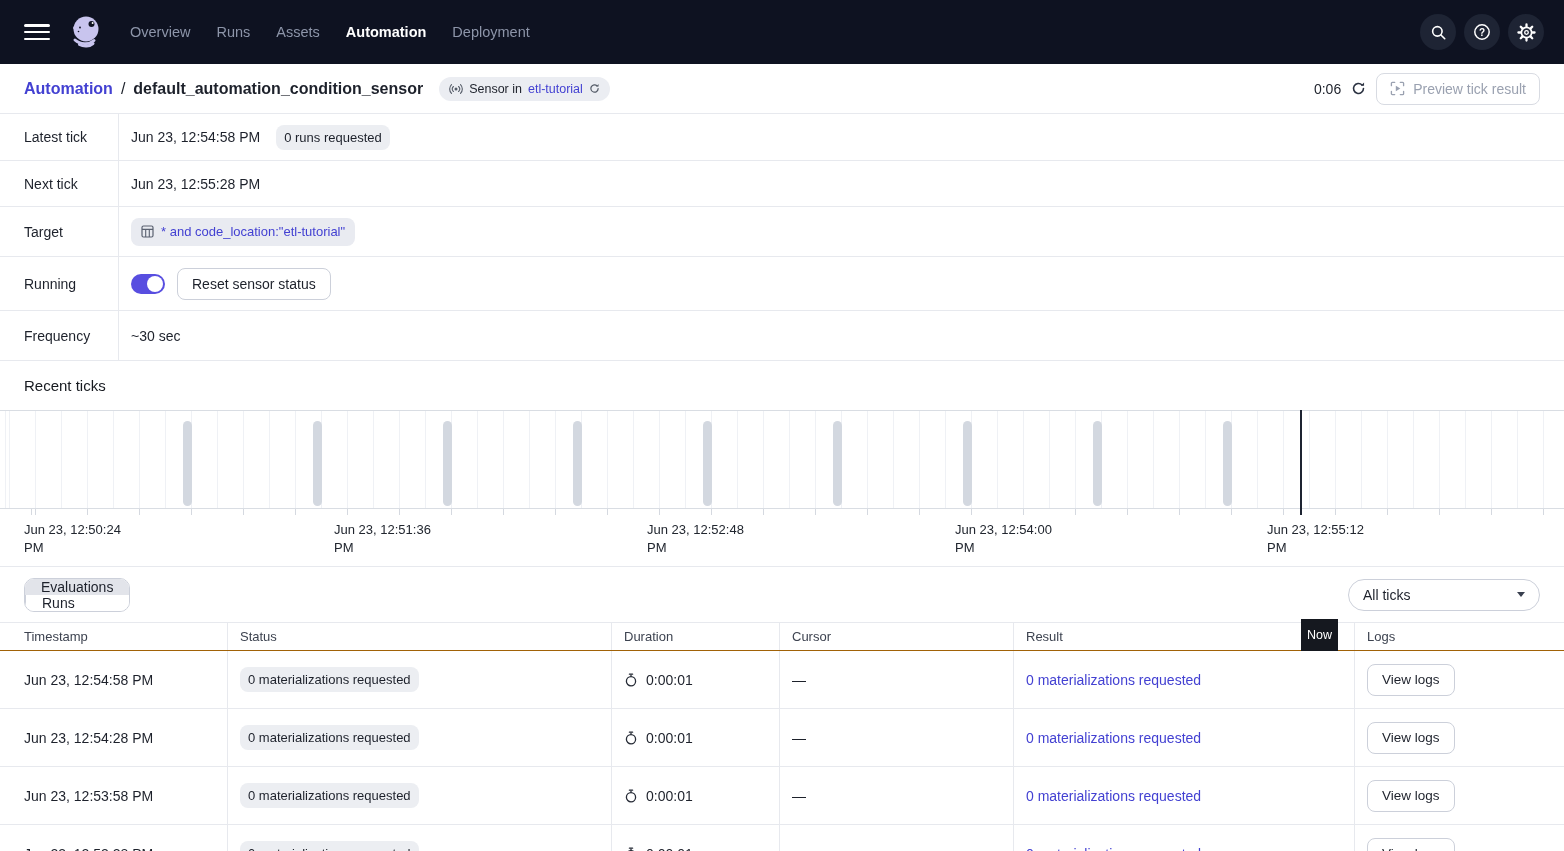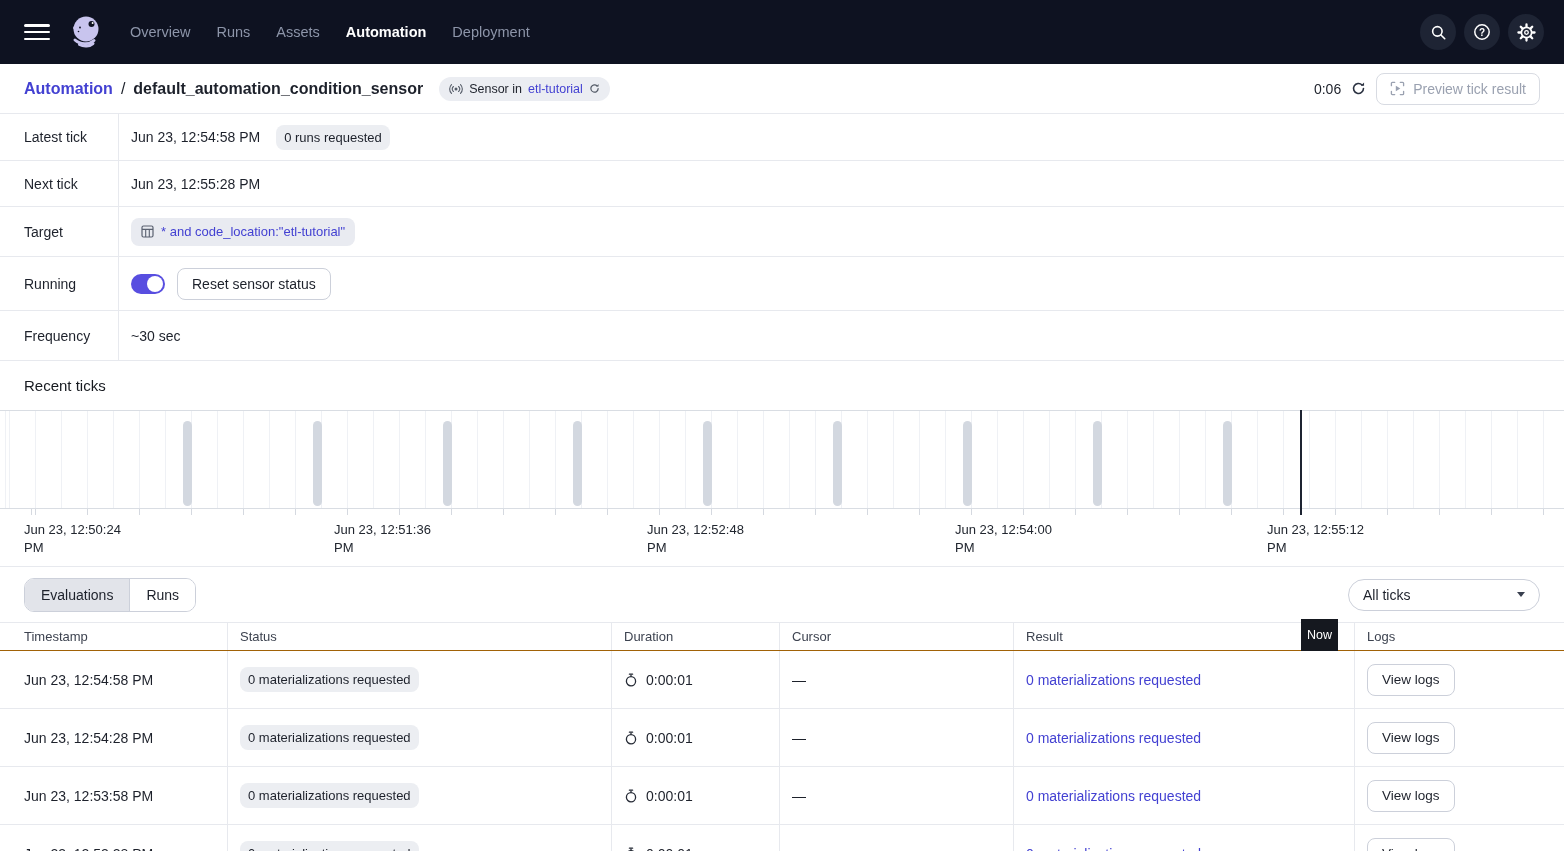--- a/index.html
+++ b/index.html
@@ -51,21 +51,21 @@
     background: repeating-linear-gradient(90deg, #eff1f5 0 1px, transparent 1px 26px); background-position: 9px 0; }
   .tick-bar { position: absolute; top: 10px; height: 85px; border-radius: 4.5px; background: #d3d8e0; cursor: pointer; }
   .now-line { position: absolute; top: 0; height: 105px; width: 2px; background: #1d2331; z-index: 2; }
   .rt-ticks { height: 6px; background: repeating-linear-gradient(90deg, #d5d9e0 0 1px, transparent 1px 52px); background-position: 35px 0; }
   .rt-labels { position: relative; height: 51px; }
   .axis-label { position: absolute; top: 6px; font-size: 13px; line-height: 18px; color: #21262f; white-space: nowrap; margin-left: 12px; }
   .now-box { position: absolute; top: 104px; height: 22px; padding: 16px 6px; background: #15181f; color: #fff; font-size: 12.5px; display: flex; align-items: center; z-index: 3; }
 
   
   .tabs-row { height: 56px; border-top: 1px solid #e7e9ee; display: flex; align-items: center; padding: 0 24px; }
-  .seg { display: inline-flex; height: 34px; border: 1px solid #ccd0da; border-radius: 10px; overflow: hidden; background: #fff; }
+  .seg { display: inline-flex; height: 34px; border: 1px solid #ccd0da; border-radius: 10px; overflow: hidden; background: #fff; flex-direction: column; }
   .seg-btn { border: none; background: #fff; padding: 0 16px; font-size: 14px; color: #1d212b; display: flex; align-items: center; }
   .seg-btn + .seg-btn { border-left: 1px solid #ccd0da; }
   .seg-btn.active { background: #e2e4ea; font-weight: 500; }
   .select { margin-left: auto; width: 192px; height: 32px; border: 1px solid #ccd0da; border-radius: 16px; background: #fff; display: flex; align-items: center; padding: 0 14px; font-size: 14px; color: #1d212b; cursor: pointer; }
   .caret { margin-left: auto; width: 0; height: 0; border-left: 4.5px solid transparent; border-right: 4.5px solid transparent; border-top: 5.5px solid #39404f; }
 
   
   .thead { display: flex; height: 29px; border-top: 1px solid #e7e9ee; border-bottom: 1px solid #a16207; }
   .th { display: flex; align-items: center; font-size: 13px; color: #3d4350; }
   .trow { display: flex; height: 58px; border-bottom: 1px solid #e7e9ee; }

